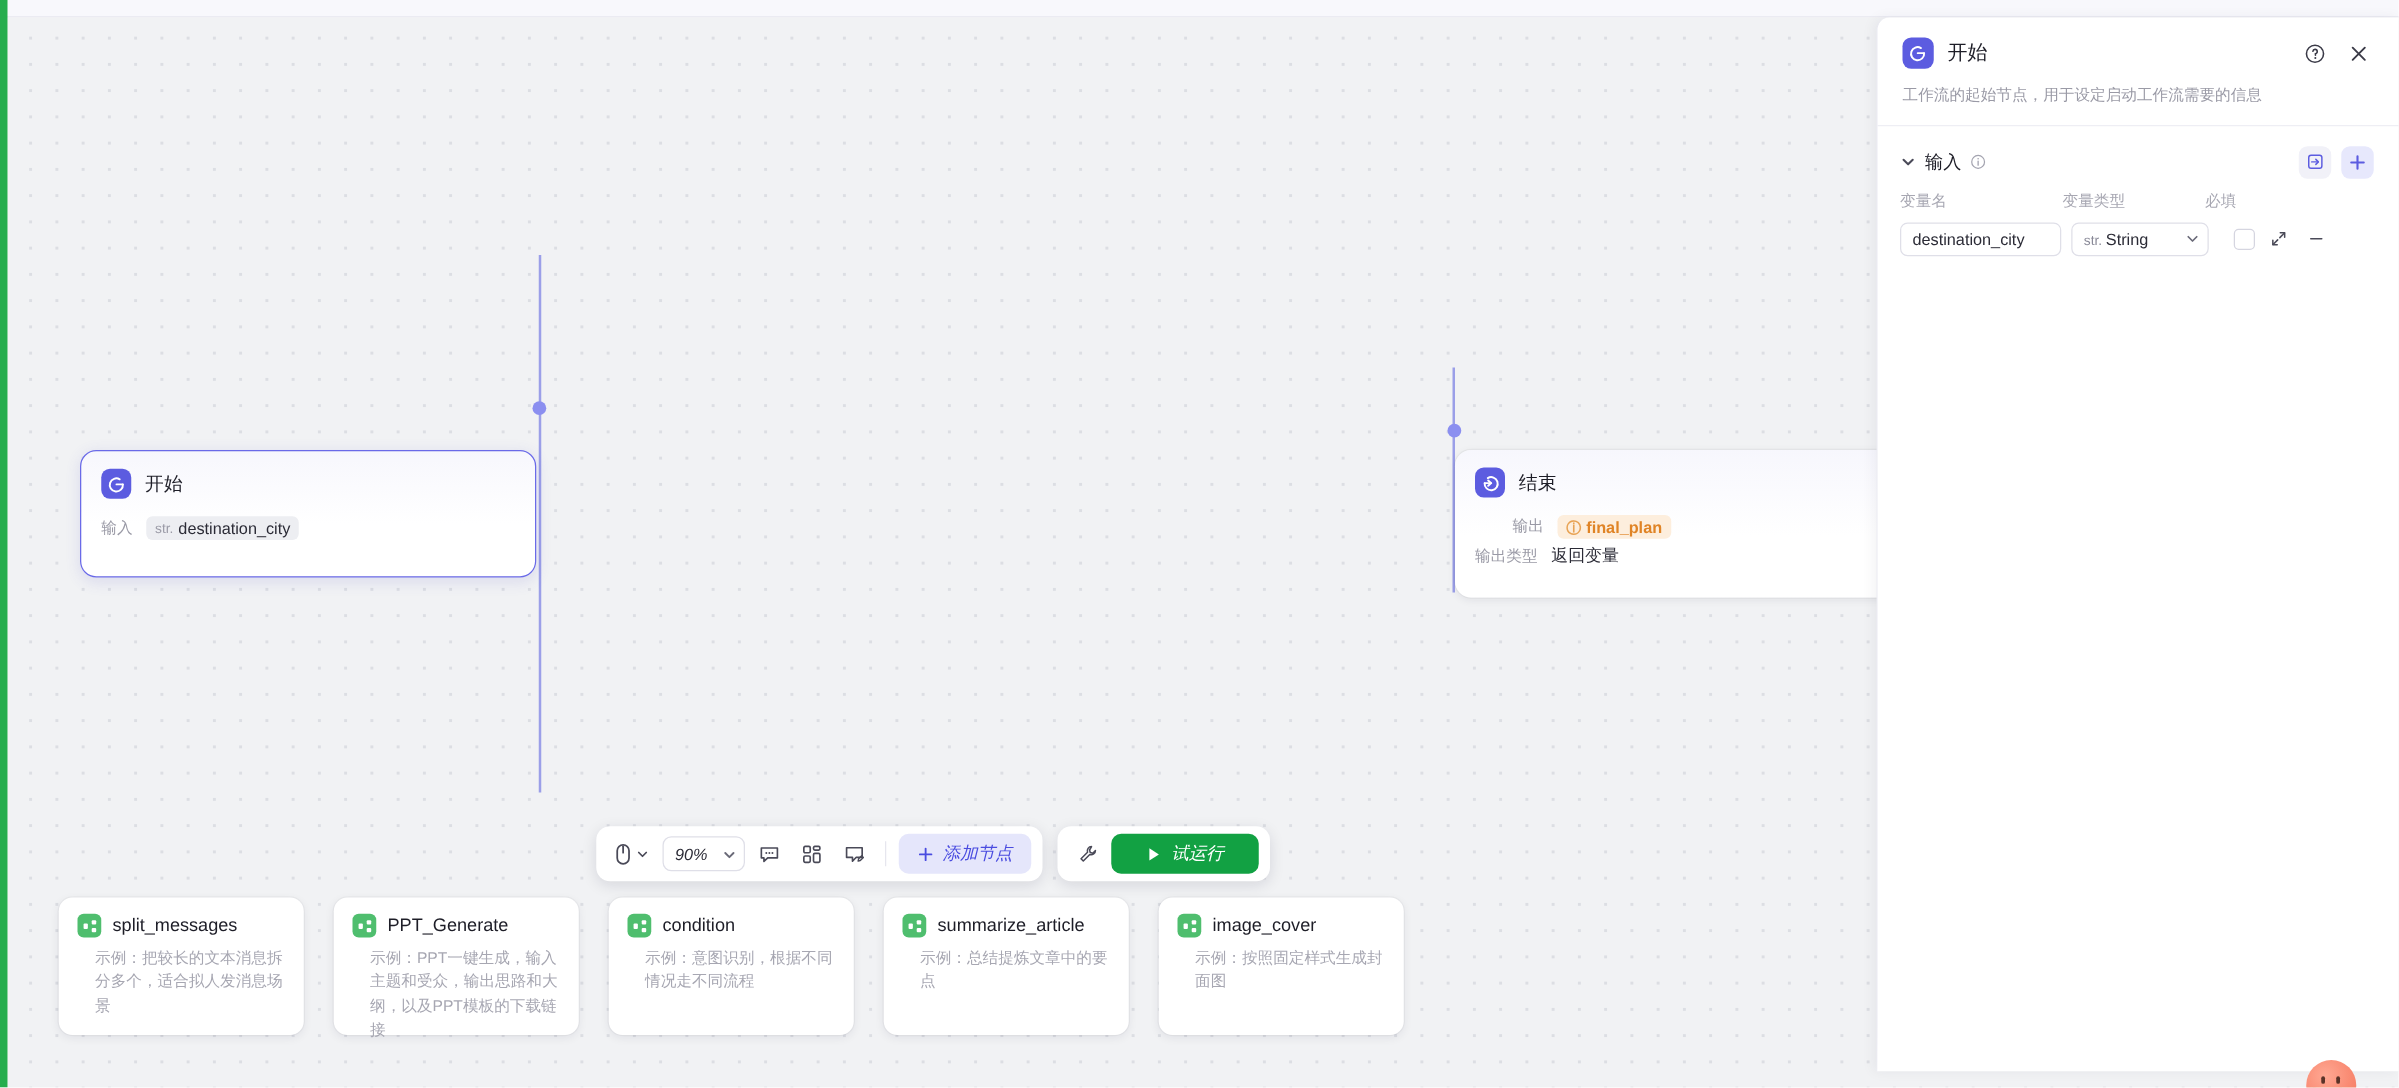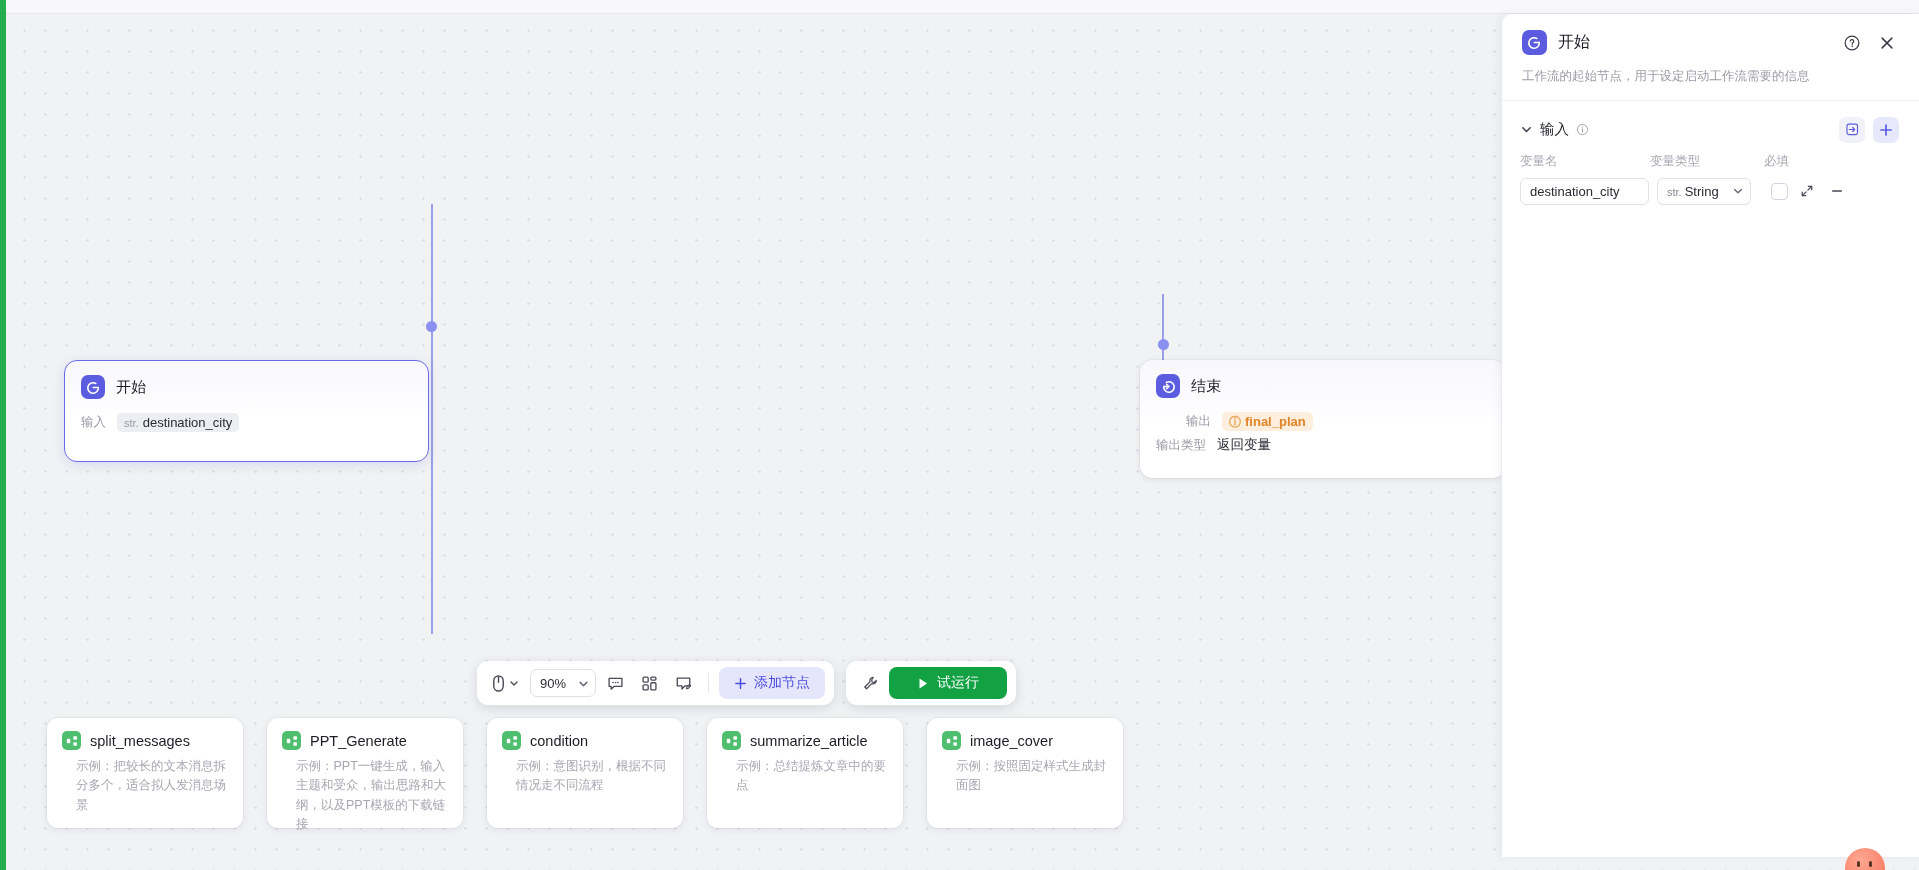--- a/index.html
+++ b/index.html
@@ -76,20 +76,21 @@
   
   .toolbar-wrap {
     position: absolute; left: 477px; top: 661px; z-index: 20;
     display: flex; align-items: center; gap: 12px;
   }
   .toolbar {
     display: flex; align-items: center; gap: 4px;
     background: #fff; border-radius: 11px; padding: 7px 9px;
     box-shadow: 0 3px 12px rgba(20,20,50,.12);
     height: 44px;
+    font-style: italic;
   }
   .tb-btn {
     display: flex; align-items: center; justify-content: center; gap: 3px;
     height: 30px; min-width: 30px; border-radius: 7px; cursor: pointer;
     color: #4a4a58; padding: 0 5px;
   }
   .zoom-select {
     display: flex; align-items: center; justify-content: space-between;
     width: 66px; height: 28px; border: 1px solid #dfdfe8; border-radius: 7px;
     padding: 0 6px 0 9px; font-size: 13px; color: #2b2b36; cursor: pointer;
@@ -170,21 +171,21 @@
   .var-row {
     display: flex; align-items: center; gap: 8px;
     padding: 0 14px 0 18px;
   }
   .inp {
     width: 129px; height: 27px; border: 1px solid #dfdfe8; border-radius: 6px;
     padding: 0 9px; font-size: 13px; color: #2b2b36; background: #fff;
     font-family: "Liberation Sans", sans-serif;
   }
   .sel {
-    width: 94px; height: 27px; border: 1px solid #dfdfe8; border-radius: 6px;
+    width: 110px; height: 27px; border: 1px solid #dfdfe8; border-radius: 6px;
     padding: 0 6px 0 9px; font-size: 13px; color: #2b2b36; background: #fff;
     display: flex; align-items: center; justify-content: space-between; cursor: pointer;
   }
   .sel .str { font-size: 11px; color: #8a8a98; margin-right: 3px; }
   .cbx {
     width: 17px; height: 17px; border: 1px solid #d5d5e0; border-radius: 4px;
     background: #fff; cursor: pointer; margin-left: 12px;
   }
   .row-icn { width: 22px; height: 22px; display: flex; align-items: center; justify-content: center; color: #4a4a58; cursor: pointer; }
 
@@ -231,21 +232,21 @@
       </div>
       <div class="node-row">
         <span class="node-key">输入</span>
         <span class="chip">
           <span class="str">str.</span>
           <span>destination_city</span>
         </span>
       </div>
     </div>
 
-    <div class="node" style="left:1134px; top:346px; width:365px; height:118px;">
+    <div class="node" style="left:1158px; top:346px; width:365px; height:118px;">
       <div class="node-head">
         <span class="node-ico">
           <svg width="15" height="15" viewBox="0 0 20 20">
             <path d="M7 4.6A7 7 0 1 1 3.6 10" fill="none" stroke="#ffffff" stroke-width="2.1" stroke-linecap="round"></path>
             <path d="M10.4 10H3.8" stroke="#ffffff" stroke-width="2.1" stroke-linecap="round"></path>
             <path d="M7.4 7.2 10.6 10l-3.2 2.8" fill="none" stroke="#ffffff" stroke-width="2.1" stroke-linecap="round" stroke-linejoin="round"></path>
           </svg>
         </span>
         <span class="node-title">结束</span>
       </div>

